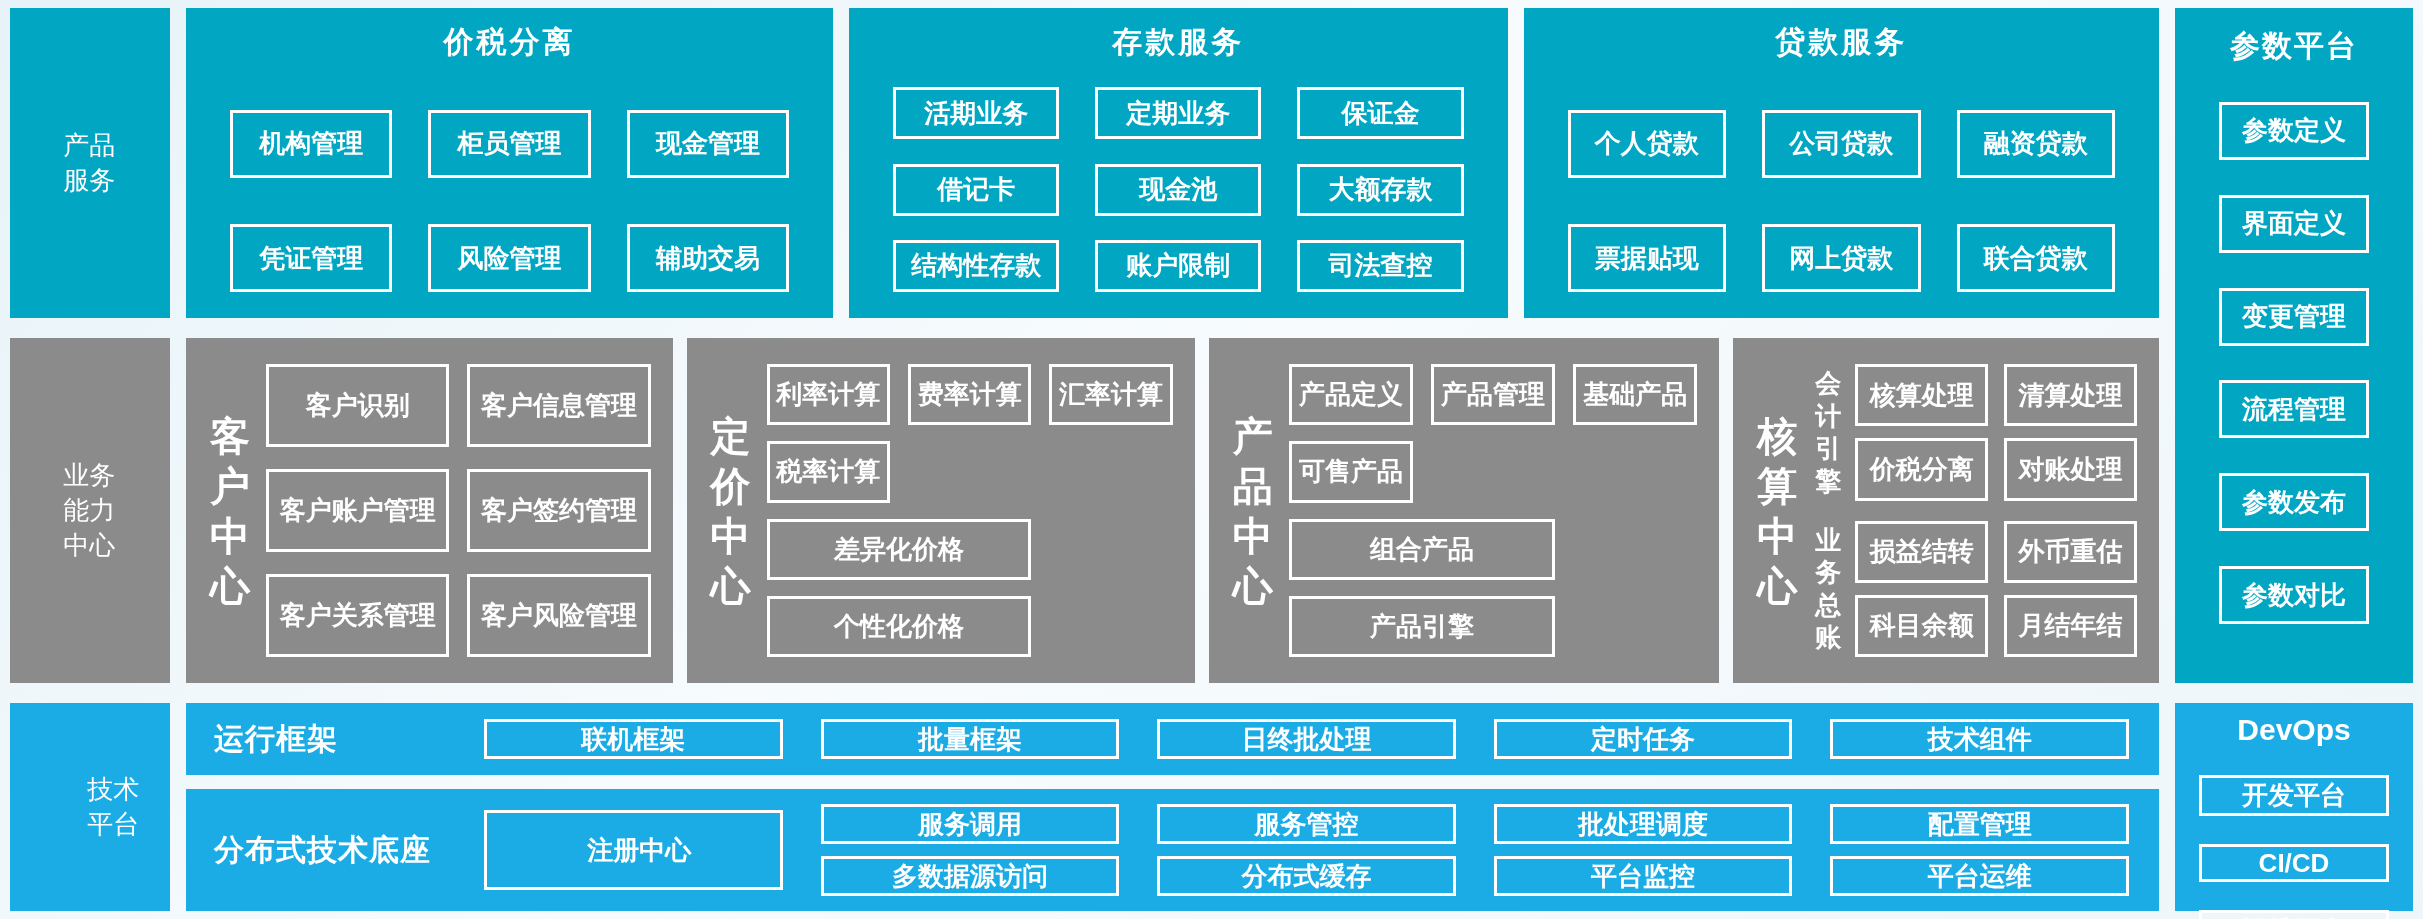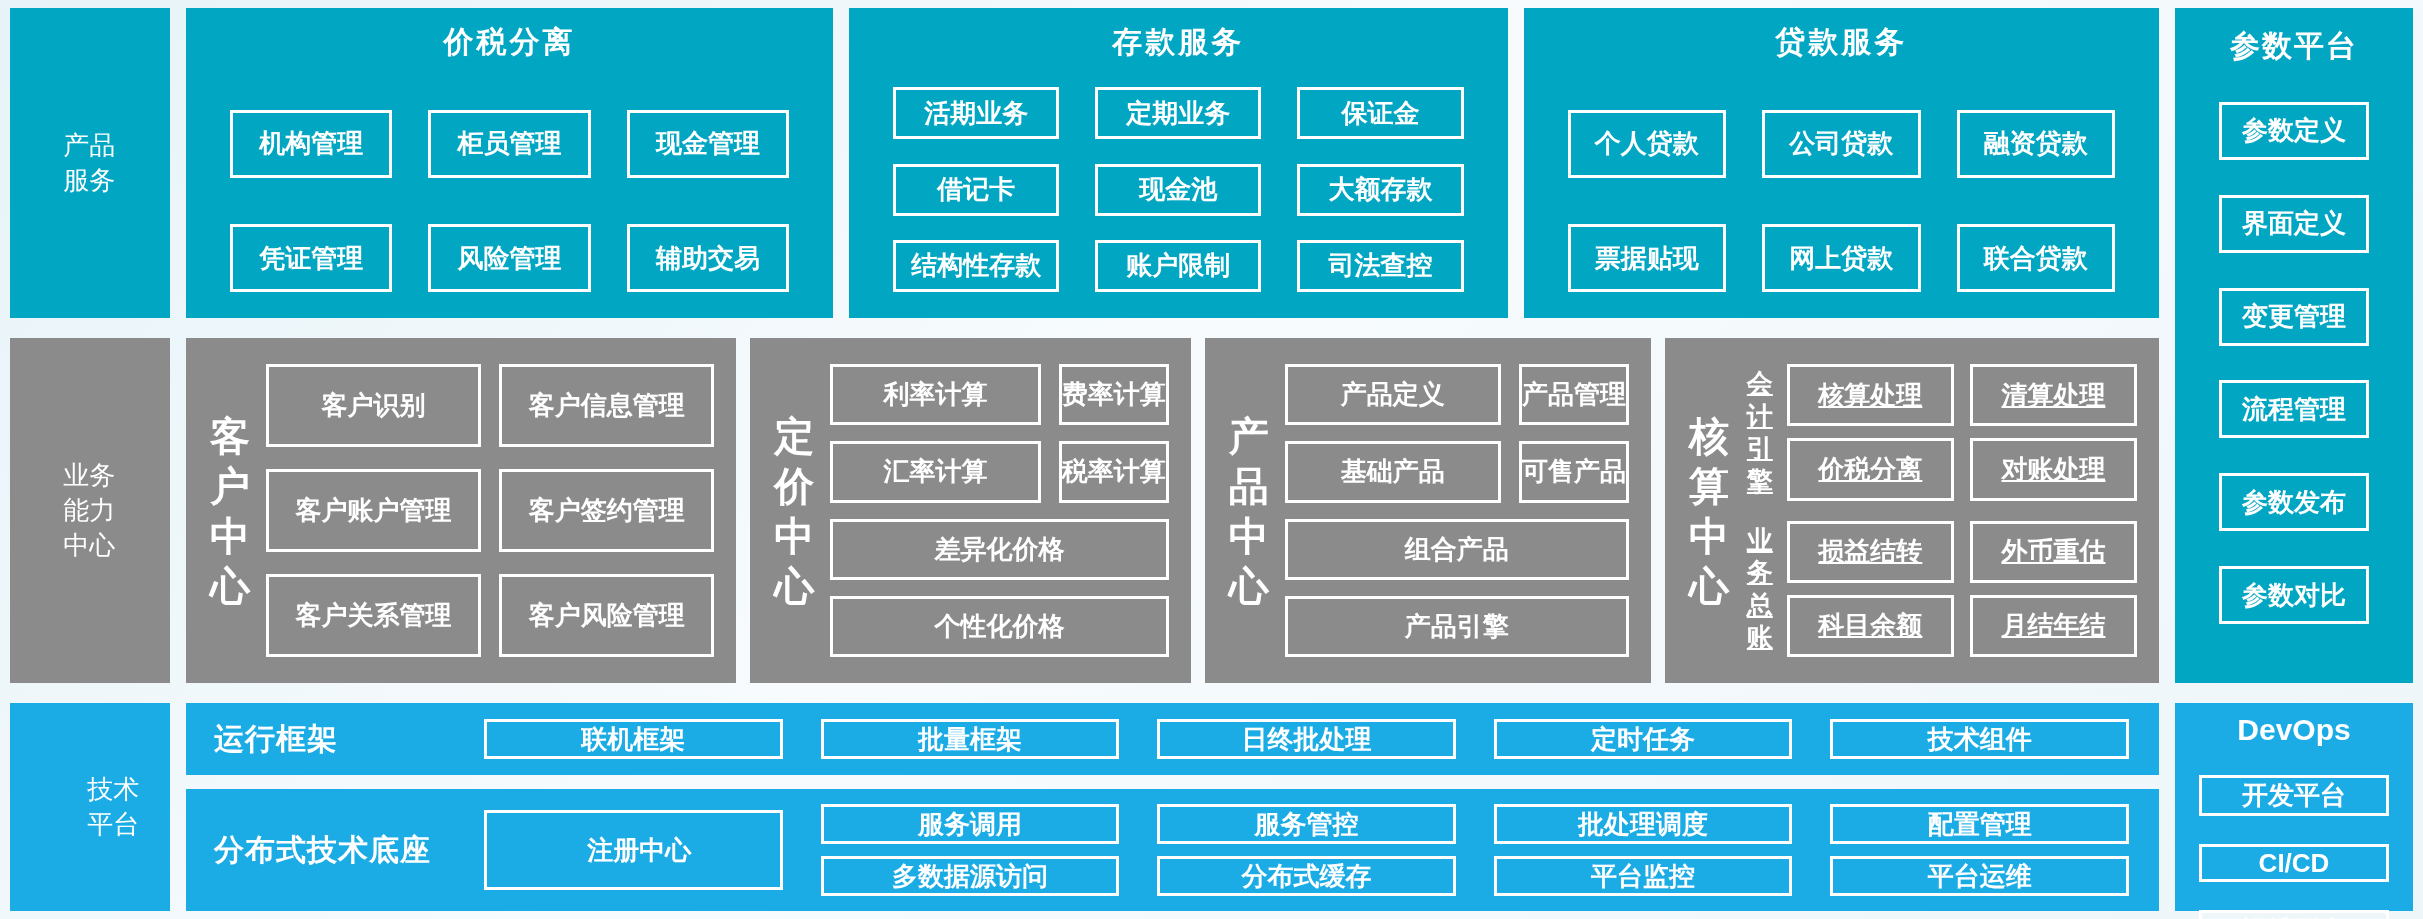--- a/index.html
+++ b/index.html
@@ -57,23 +57,23 @@
 
   
   .gsec{display:flex;align-items:stretch;padding:26px 22px;gap:14px;}
   .vlabel{align-self:center;width:1.1em;font-size:40px;font-weight:700;line-height:1.25;text-align:center;word-break:break-all;flex:0 0 auto;}
   .sec-customer{flex-grow:0.93;}
   .sec-pricing{flex-grow:0.88;}
   .sec-product{flex-grow:0.93;}
   .sec-accounting{flex-grow:1;}
   .g2x3{flex:1;display:grid;grid-template-columns:1fr 1fr;gap:22px 18px;}
   .g2x3 .box{height:auto;}
-  .g4row{flex:1;display:grid;grid-template-columns:1fr;gap:16px 18px;text-align:center;}
+  .g4row{flex:1;display:grid;grid-template-columns:1fr 1fr 1fr;gap:16px 18px;text-align:center;}
   .g4row .span2{grid-column:1/3;}
-  .acc-body{flex:1;display:flex;flex-direction:column;gap:20px;text-decoration:underline;}
+  .acc-body{flex:1;display:flex;flex-direction:column;gap:20px;}
   .subgroup{flex:1;display:flex;gap:12px;}
   .sub-vlabel{align-self:center;width:1.15em;font-size:26px;font-weight:700;line-height:1.25;text-align:center;word-break:break-all;flex:0 0 auto;}
   .g2x2{flex:1;display:grid;grid-template-columns:1fr 1fr;gap:12px 16px;}
 
   
   .bbar{display:flex;align-items:center;padding:0 30px 0 28px;gap:38px;}
   .bbarA{flex:0 0 72px;}
   .bbarB{flex:1;}
   .bbar-label{flex:0 0 232px;font-size:30px;font-weight:700;letter-spacing:1px;}
   .bbarA .box{height:40px;}

